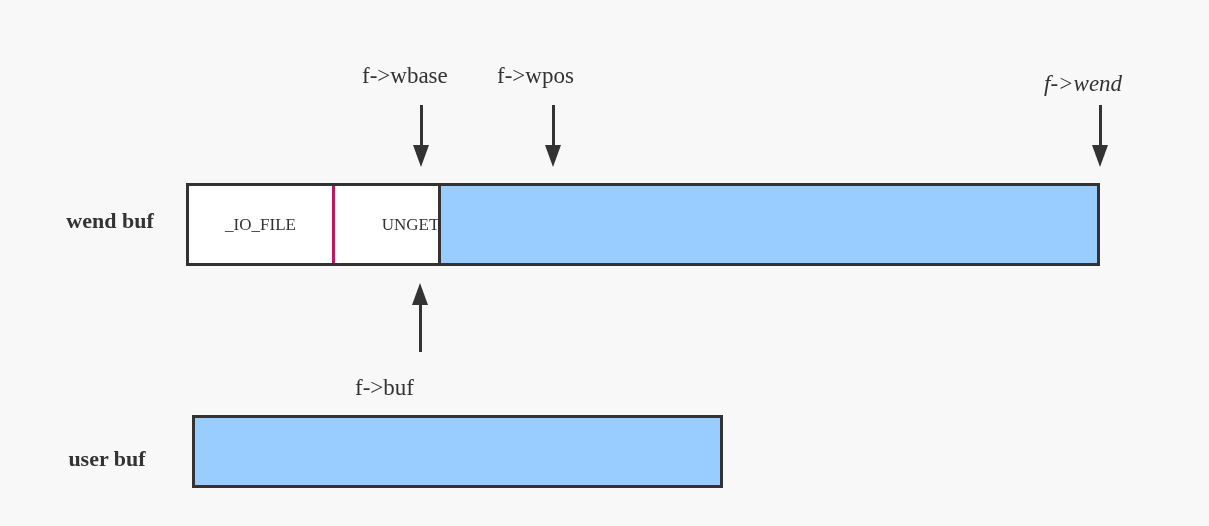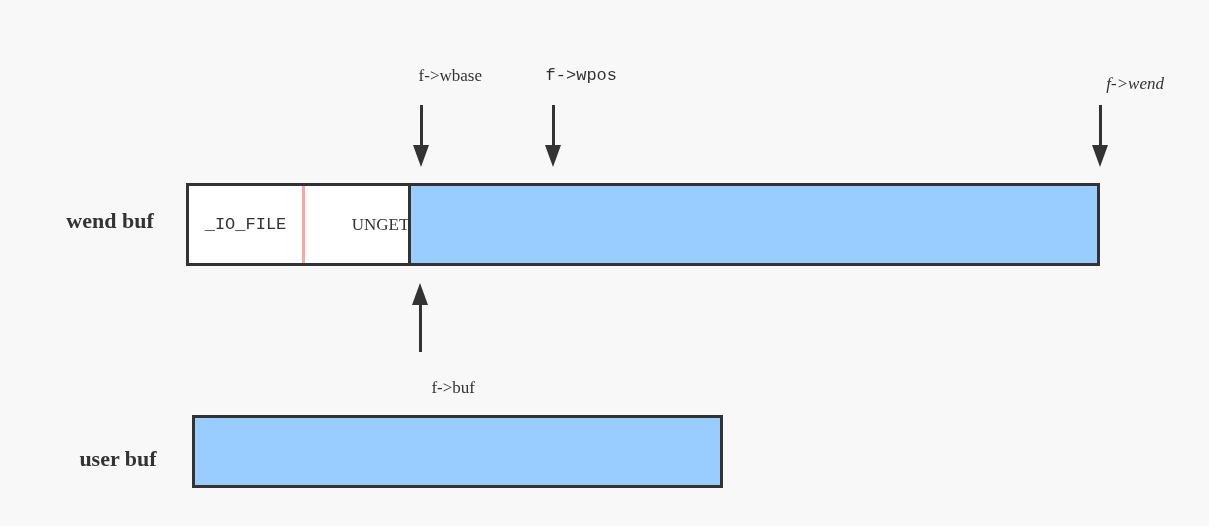--- a/index.html
+++ b/index.html
@@ -11,29 +11,29 @@
     overflow:hidden;
   }
   .canvas{position:relative;width:1209px;height:526px;}
 
   
   .row-label{
     position:absolute;width:120px;text-align:center;
     font-size:22px;font-weight:bold;color:#333333;line-height:26px;
   }
   .row-label.file{left:50px;top:208px;}
-  .row-label.user{left:58px;top:446px;text-align:center;}
+  .row-label.user{left:47px;top:446px;text-align:center;}
 
   
   .ptr-label{
-    position:absolute;width:120px;text-align:right;
-    font-size:17px;color:#333333;line-height:20px;
+    position:absolute;width:120px;text-align:left;
+    font-size:23px;color:#333333;line-height:20px;
   }
   .ptr-label.wbase{left:362px;top:66px;}
-  .ptr-label.wpos {left:497px;top:66px;font-family:Liberation Mono, monospace;}
+  .ptr-label.wpos {left:497px;top:66px;}
   .ptr-label.wend {left:1044px;top:74px;font-style:italic;}
   .ptr-label.fbuf {left:355px;top:378px;}
 
   
   .arrow{
     position:absolute;width:16px;
     display:flex;flex-direction:column;align-items:center;
   }
   .arrow .shaft{width:3px;background:#333333;}
   .arrow .head-down{
@@ -61,21 +61,21 @@
     width:914px;height:83px;
     box-sizing:border-box;border:3px solid #333333;
     background:#ffffff;
     display:flex;
   }
   .filebuf-box .cell{
     display:flex;align-items:center;justify-content:center;
     font-size:17px;color:#333333;
     box-sizing:border-box;
   }
-  .cell.io-file{width:116px;border-right:3px solid #fca5a5;background:#ffffff;font-family:Liberation Mono, monospace;}
+  .cell.io-file{width:146px;border-right:3px solid #be185d;background:#ffffff;}
   .cell.unget  {width:106px;border-right:3px solid #333333;background:#ffffff;padding-left:48px;}
   .cell.write-area{flex:1;background:#99ccff;}
 
   
   .userbuf-box{
     position:absolute;left:192px;top:415px;
     width:531px;height:73px;
     box-sizing:border-box;border:3px solid #333333;
     background:#99ccff;
   }

